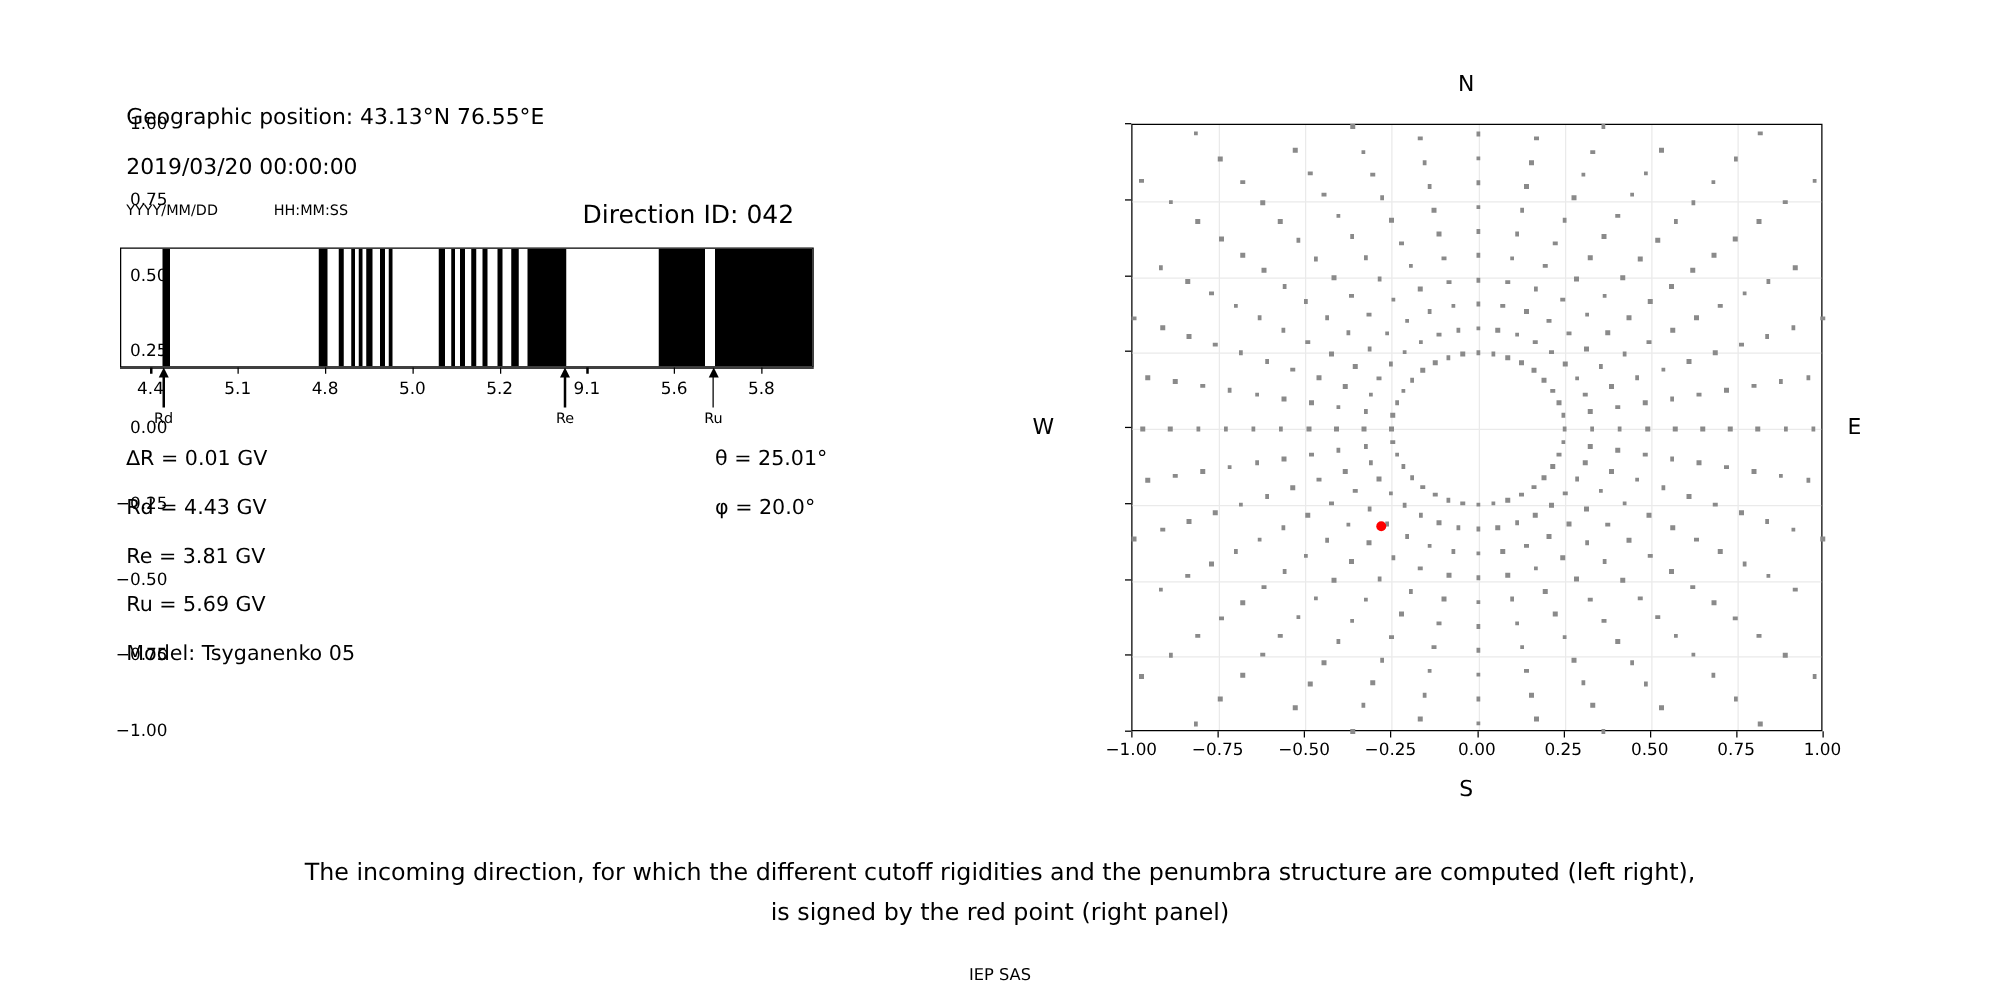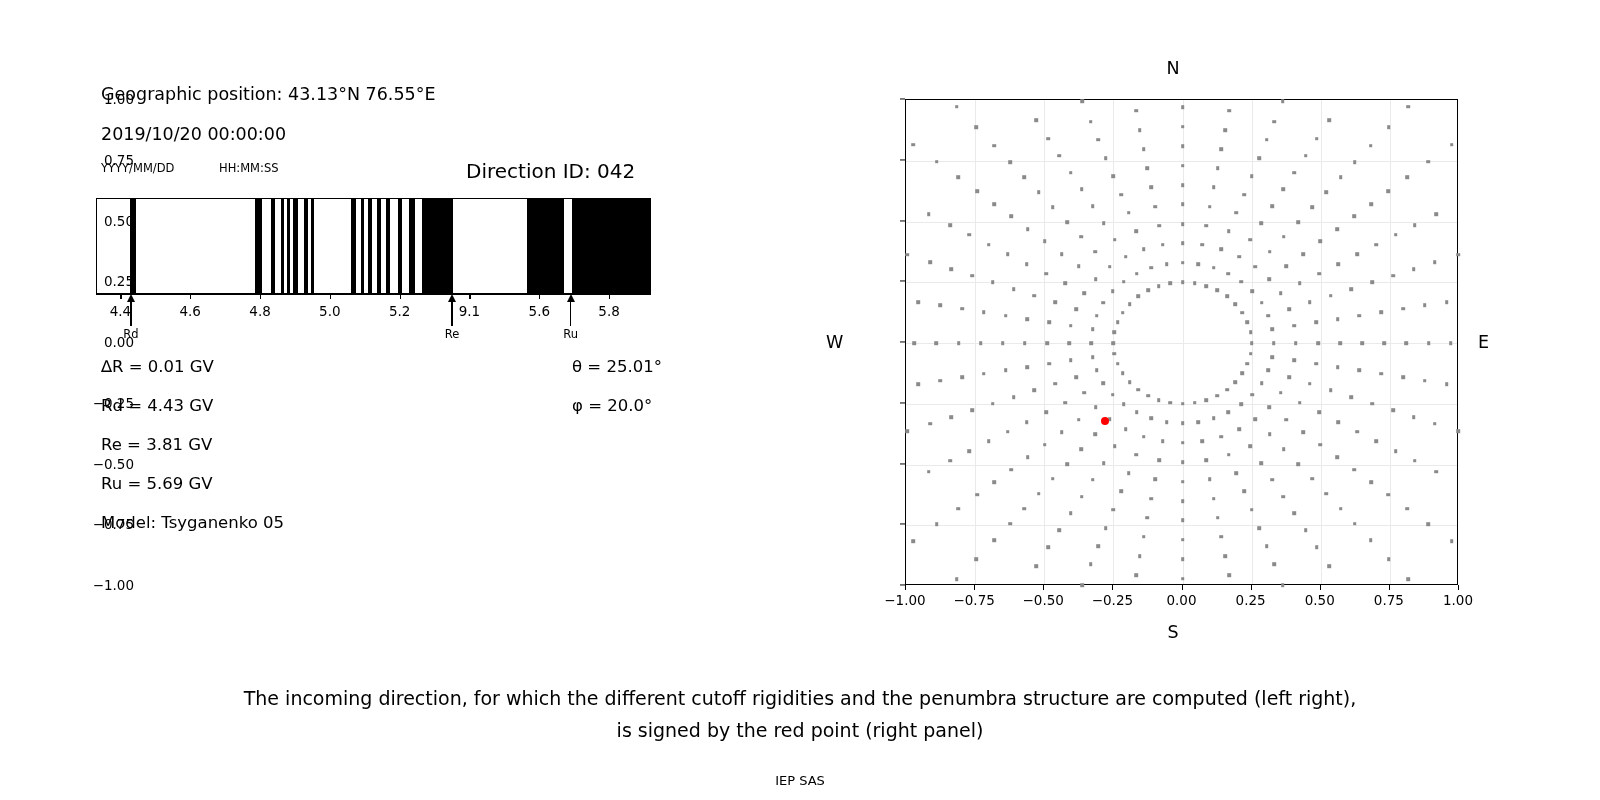--- a/index.html
+++ b/index.html
@@ -76,21 +76,21 @@
   #caption-l2{top:719px;}
   #footer{position:absolute;left:800px;top:773px;transform:translateX(-50%);
     font-size:13px;white-space:nowrap;color:#000;}
 </style>
 </head>
 <body>
 
 <div class="abs" id="left-panel">
 
   <div class="abs hdr-geo">Geographic position: 43.13°N 76.55°E</div>
-  <div class="abs hdr-date">2019/10/20 00:00:00</div>
+  <div class="abs hdr-date">2019/03/20 00:00:00</div>
   <div class="abs hdr-fmt-date">YYYY/MM/DD</div>
   <div class="abs hdr-fmt-time">HH:MM:SS</div>
   <div class="abs hdr-dirid">Direction ID: 042</div>
 
   <div class="abs" id="penumbra-wrap">
     <div id="penumbra-bar">
         <div class="band" style="left: 33.1604px; width: 6.28302px;"></div>
         <div class="band" style="left: 158.123px; width: 6.63208px;"></div>
         <div class="band" style="left: 174.179px; width: 3.83962px;"></div>
         <div class="band" style="left: 183.604px; width: 3.49057px;"></div>
@@ -555,21 +555,21 @@
 <div class="compass" id="compass-n">N</div>
 <div class="compass" id="compass-s">S</div>
 <div class="compass" id="compass-w">W</div>
 <div class="compass" id="compass-e">E</div>
 
 <div class="caption" id="caption-l1">The incoming direction, for which the different cutoff rigidities and the penumbra structure are computed (left right),</div>
 <div class="caption" id="caption-l2">is signed by the red point (right panel)</div>
 <div id="footer">IEP SAS</div>
 
 <div class="abs ticklab" style="left: 120.434px;">4.4</div>
-<div class="abs ticklab" style="left: 190.245px;">4.6</div>
+<div class="abs ticklab" style="left: 190.245px;">5.1</div>
 <div class="abs ticklab" style="left: 260.057px;">4.8</div>
 <div class="abs ticklab" style="left: 329.868px;">5.0</div>
 <div class="abs ticklab" style="left: 399.679px;">5.2</div>
 <div class="abs ticklab" style="left: 469.491px;">9.1</div>
 <div class="abs ticklab" style="left: 539.302px;">5.6</div>
 <div class="abs ticklab" style="left: 609.113px;">5.8</div>
 <div class="arrow-group">
     <div class="arrow-shaft" style="left: 130.206px; top: 300px; height: 26px;"></div>
     <div class="arrow-head" style="left: 130.906px; top: 294px;"></div>
     <div class="arrow-lab" style="left: 130.906px; top: 327px;">Rd</div>

